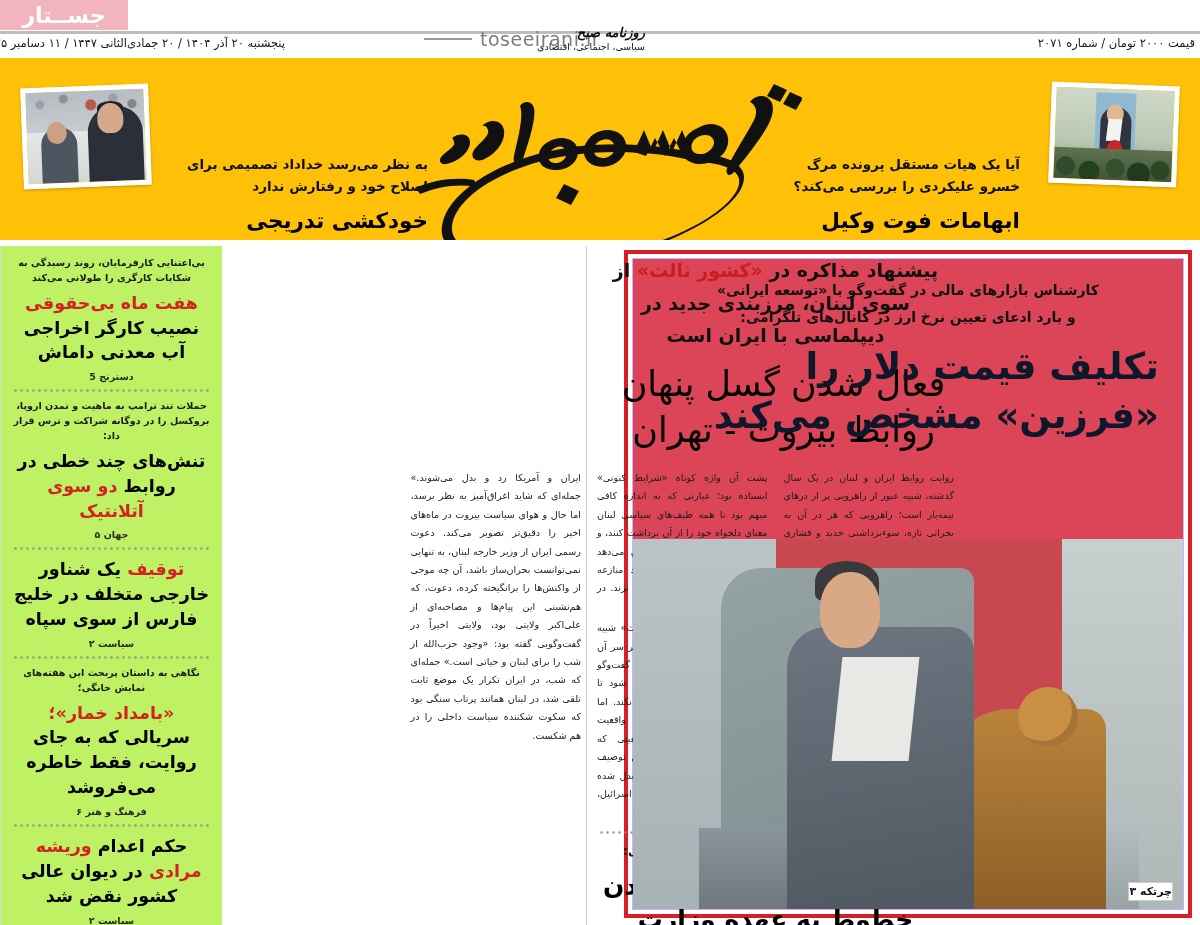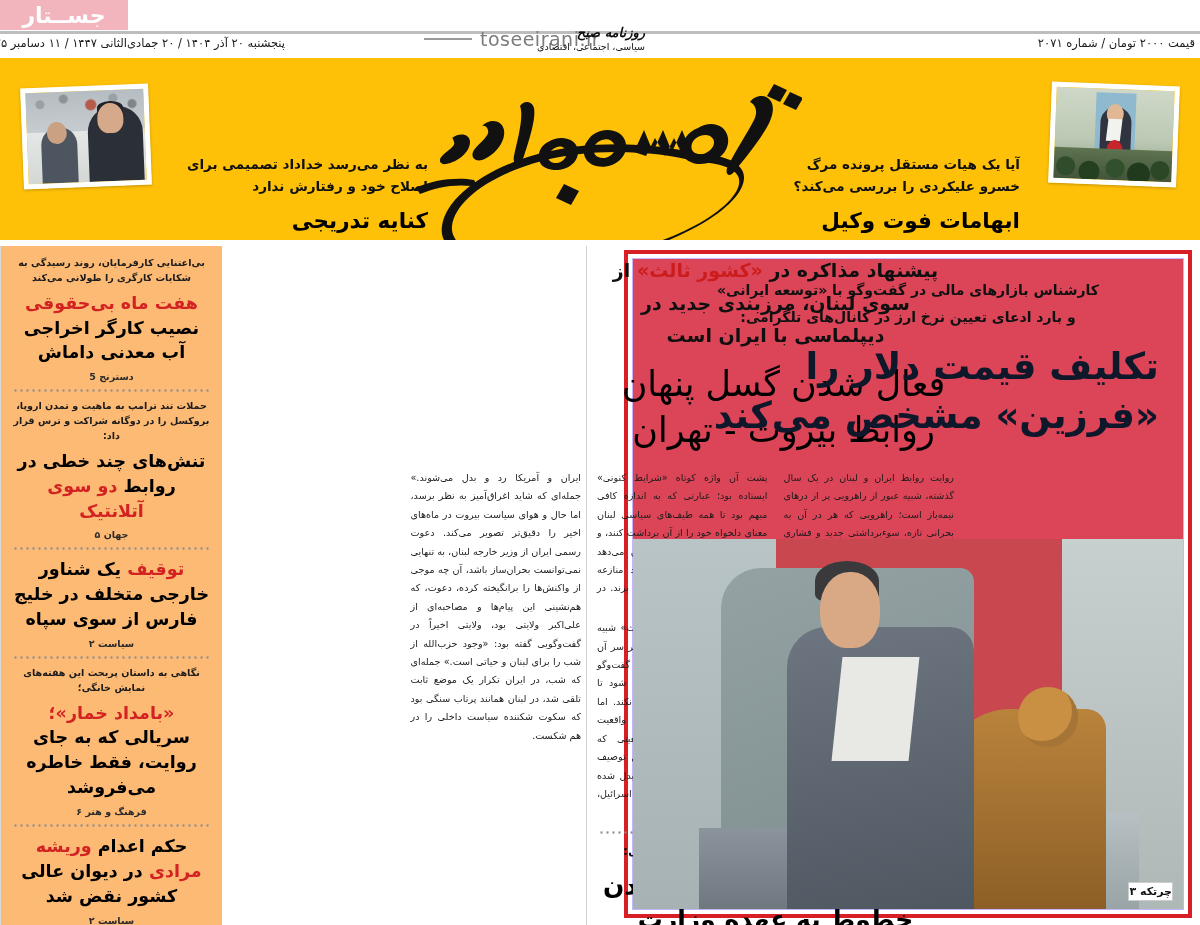--- a/index.html
+++ b/index.html
@@ -160,21 +160,21 @@
 
   
   .cols {
     position:absolute; left:0; top:240px; width:1200px; height:685px;
     background:#ffffff;
   }
 
   
   .sidebar {
     position:absolute; right:978px; top:6px; width:222px; height:679px;
-    background:#fdba74;
+    background:#bef264;
     padding:10px 12px 0 12px; direction:rtl;
     border-left:1px solid #d8d8d8;
   }
   .sb-item { margin-bottom:5px; }
   .sb-kicker {
     font-size:9.6px; line-height:1.55; color:#1b1b1b; text-align:center;
     font-weight:bold;
   }
   .sb-title {
     font-size:17.5px; line-height:1.42; color:#000; font-weight:bold;
@@ -336,21 +336,21 @@
         <div class="man2"></div>
         <div class="head2"></div>
         <div class="man1"></div>
         <div class="hair1"></div>
         <div class="head1"></div>
       </div>
     </div>
 
     <div class="teaser left">
       <div class="kicker">به نظر می‌رسد خداداد تصمیمی برای اصلاح خود و رفتارش ندارد</div>
-      <div class="title">کنایه تدریجی</div>
+      <div class="title">خودکشی تدریجی</div>
       <div class="ref">آدرنالین ۸</div>
     </div>
 
     <div class="logo-wrap">
       <svg viewBox="0 0 404 200" xmlns="http://www.w3.org/2000/svg" aria-label="توسعه ایرانی">
         <g fill="#111111">
 
           <path d="M300 78 C255 66 190 64 140 78 C86 93 48 122 44 150 C40 176 74 191 124 192
                    C180 193 252 177 300 150 C336 130 352 108 344 94
                    C338 83 320 79 300 78 Z

